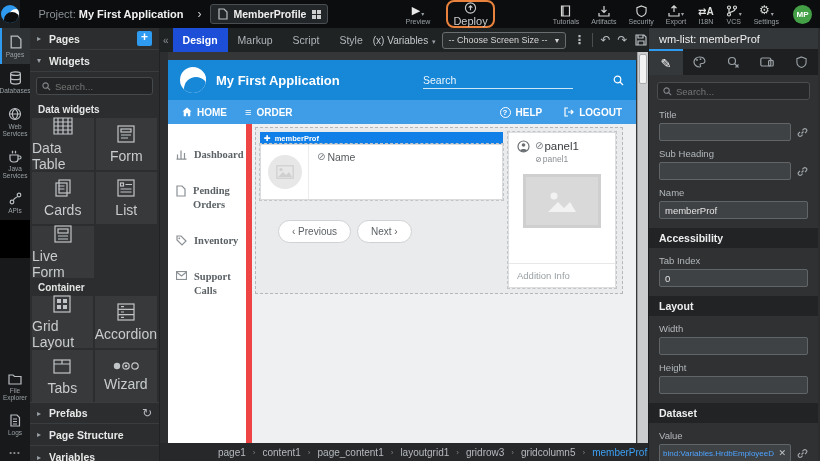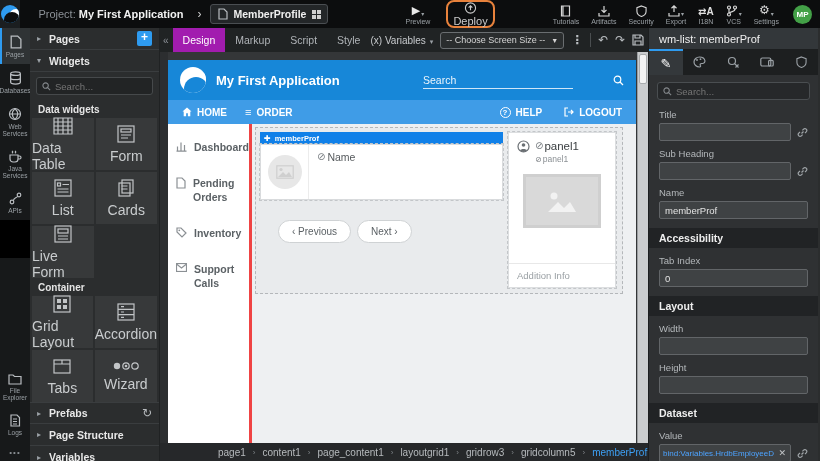--- a/index.html
+++ b/index.html
@@ -52,21 +52,21 @@
   .wcard { height:52px; background:#37393a; display:flex; flex-direction:column; align-items:center; justify-content:center; gap:5px; color:#c2c5c7; }
   .wcard .wlabel { font-size:14px; color:#c9ccce; }
   .refresh { margin-left:auto; color:#b6babd; font-size:12px; font-weight:normal; }
   .lp-bottom-rows { margin-top:auto; }
 
   
   .ccol { position:absolute; left:160px; top:28px; width:488px; height:433px; background:#343638; display:flex; flex-direction:column; }
   .ctoolbar { height:24px; background:#202324; display:flex; align-items:center; flex:none; color:#b9bdc1; }
   .collapse-l { padding:0 4px 0 3px; color:#8d9298; font-size:10px; }
   .ctab { padding:0 10px; height:24px; display:flex; align-items:center; font-size:10.5px; color:#b0b4b8; }
-  .ctab.active { background:#a21caf; color:#fff; font-weight:normal; }
+  .ctab.active { background:#1d4ed8; color:#fff; font-weight:bold; }
   .ct-right { margin-left:auto; display:flex; align-items:center; gap:7px; padding-right:4px; }
   .vars { font-size:10px; color:#c7cacd; white-space:nowrap; }
   .scr-select { height:17px; background:#2a2d2e; border:1px solid #6a6e71; border-radius:3px; color:#d6d6d6; font-size:9px; display:flex; align-items:center; gap:6px; padding:0 5px; white-space:nowrap; }
   .ct-sep { width:1px; height:14px; background:#4a4e50; }
   .ct-ic { color:#b9bdc1; font-size:12px; }
 
   .page-wrap { position:relative; flex:1; background:#343638; }
   .ruler { position:absolute; left:0; top:0; bottom:0; width:8px; background:#2c2e30; }
   .page { position:absolute; left:8px; top:8px; right:12px; bottom:0; background:#fff; display:flex; flex-direction:column; overflow:hidden; }
   .vscroll { position:absolute; right:0; top:0; bottom:0; width:11px; background:#caccce; border-left:1px solid #9b9ea1; }
@@ -80,21 +80,21 @@
   .app-search input { background:transparent; border:none; outline:none; color:#fff; font-size:10.5px; width:100%; padding:2px 0; font-family:inherit; }
   .app-search input::placeholder { color:#eaf4fc; }
   .hdr-mag { color:#fff; margin-left:auto; }
 
   .app-nav { height:24px; background:#3f9ce7; display:flex; align-items:center; padding:0 14px; gap:18px; flex:none; color:#fff; font-size:10px; font-weight:bold; }
   .nav-item { display:flex; align-items:center; gap:5px; }
   .nav-right { margin-left:auto; display:flex; gap:22px; }
   .qmark { width:11px; height:11px; border:1px solid #fff; border-radius:50%; font-size:8px; display:flex; align-items:center; justify-content:center; font-weight:bold; }
 
   .app-body { flex:1; display:flex; overflow:hidden; }
-  .app-side { width:84px; background:#fff; border-right:3px solid #ef4444; padding:16px 8px; flex:none; }
+  .app-side { width:84px; background:#fff; border-right:6px solid #ef4444; padding:24px 8px; flex:none;font-family:Liberation Serif, serif; }
   .side-item { display:flex; gap:7px; color:#5b6165; font-size:10.5px; font-weight:bold; margin-bottom:22px; line-height:14px; }
   .side-item .sic { color:#8b9094; flex:none; margin-top:1px; }
   .app-main { flex:1; background:#eef0f2; position:relative; }
 
   .sel-col { position:absolute; left:3px; top:3px; width:368px; height:167px; border:1px dashed #b4b7ba; background:#e9ebed; }
   .list-wrap { position:absolute; left:4px; top:4px; width:243px; }
   .list-hdr { height:12px; background:#1080e8; color:#fff; font-size:7.5px; display:flex; align-items:center; gap:4px; padding:0 4px; font-weight:bold; }
   .list-hdr .mv { font-size:8px; }
   .list-card { background:#fff; border:1px solid #d9dbdd; outline:1px dashed #c3c6c9; height:56px; display:flex; align-items:stretch; }
   .li-avatar { width:48px; display:flex; align-items:center; justify-content:center; border-right:1px solid #ececec; }
@@ -333,36 +333,36 @@
               <rect class="stk" x="1" y="1" width="16" height="16"></rect>
               <rect class="stk" x="4" y="4" width="10" height="3"></rect>
               <path class="stk" d="M4 10h10M4 13h7"></path>
             </svg>
           </span>
         <span class="wlabel">Form</span>
       </div>
       <div class="wcard">
         <span>
             <svg width="18" height="18" viewBox="0 0 18 18">
+              <rect class="stk" x="5" y="1" width="11" height="13"></rect>
+              <rect class="stk" x="2" y="4" width="11" height="13" fill="#37393a"></rect>
+              <path class="stk" d="M4.5 7h6M4.5 10h6"></path>
+            </svg>
+          </span>
+        <span class="wlabel">Cards</span>
+      </div>
+      <div class="wcard">
+        <span>
+            <svg width="18" height="18" viewBox="0 0 18 18">
               <rect class="stk" x="1" y="1" width="16" height="16"></rect>
               <rect class="stk" x="3.5" y="4" width="3" height="3"></rect>
               <path class="stk" d="M8.5 5.5H15M3.5 10h11M3.5 13h11"></path>
             </svg>
           </span>
         <span class="wlabel">List</span>
-      </div>
-      <div class="wcard">
-        <span>
-            <svg width="18" height="18" viewBox="0 0 18 18">
-              <rect class="stk" x="5" y="1" width="11" height="13"></rect>
-              <rect class="stk" x="2" y="4" width="11" height="13" fill="#37393a"></rect>
-              <path class="stk" d="M4.5 7h6M4.5 10h6"></path>
-            </svg>
-          </span>
-        <span class="wlabel">Cards</span>
       </div>
       <div class="wcard">
         <span>
             <svg width="18" height="18" viewBox="0 0 18 18">
               <rect class="stk" x="1" y="1" width="16" height="16"></rect>
               <rect class="stk" x="4" y="4" width="10" height="4"></rect>
               <path class="stk" d="M4 11h10M4 14h10"></path>
             </svg>
           </span>
         <span class="wlabel">Live Form</span>

